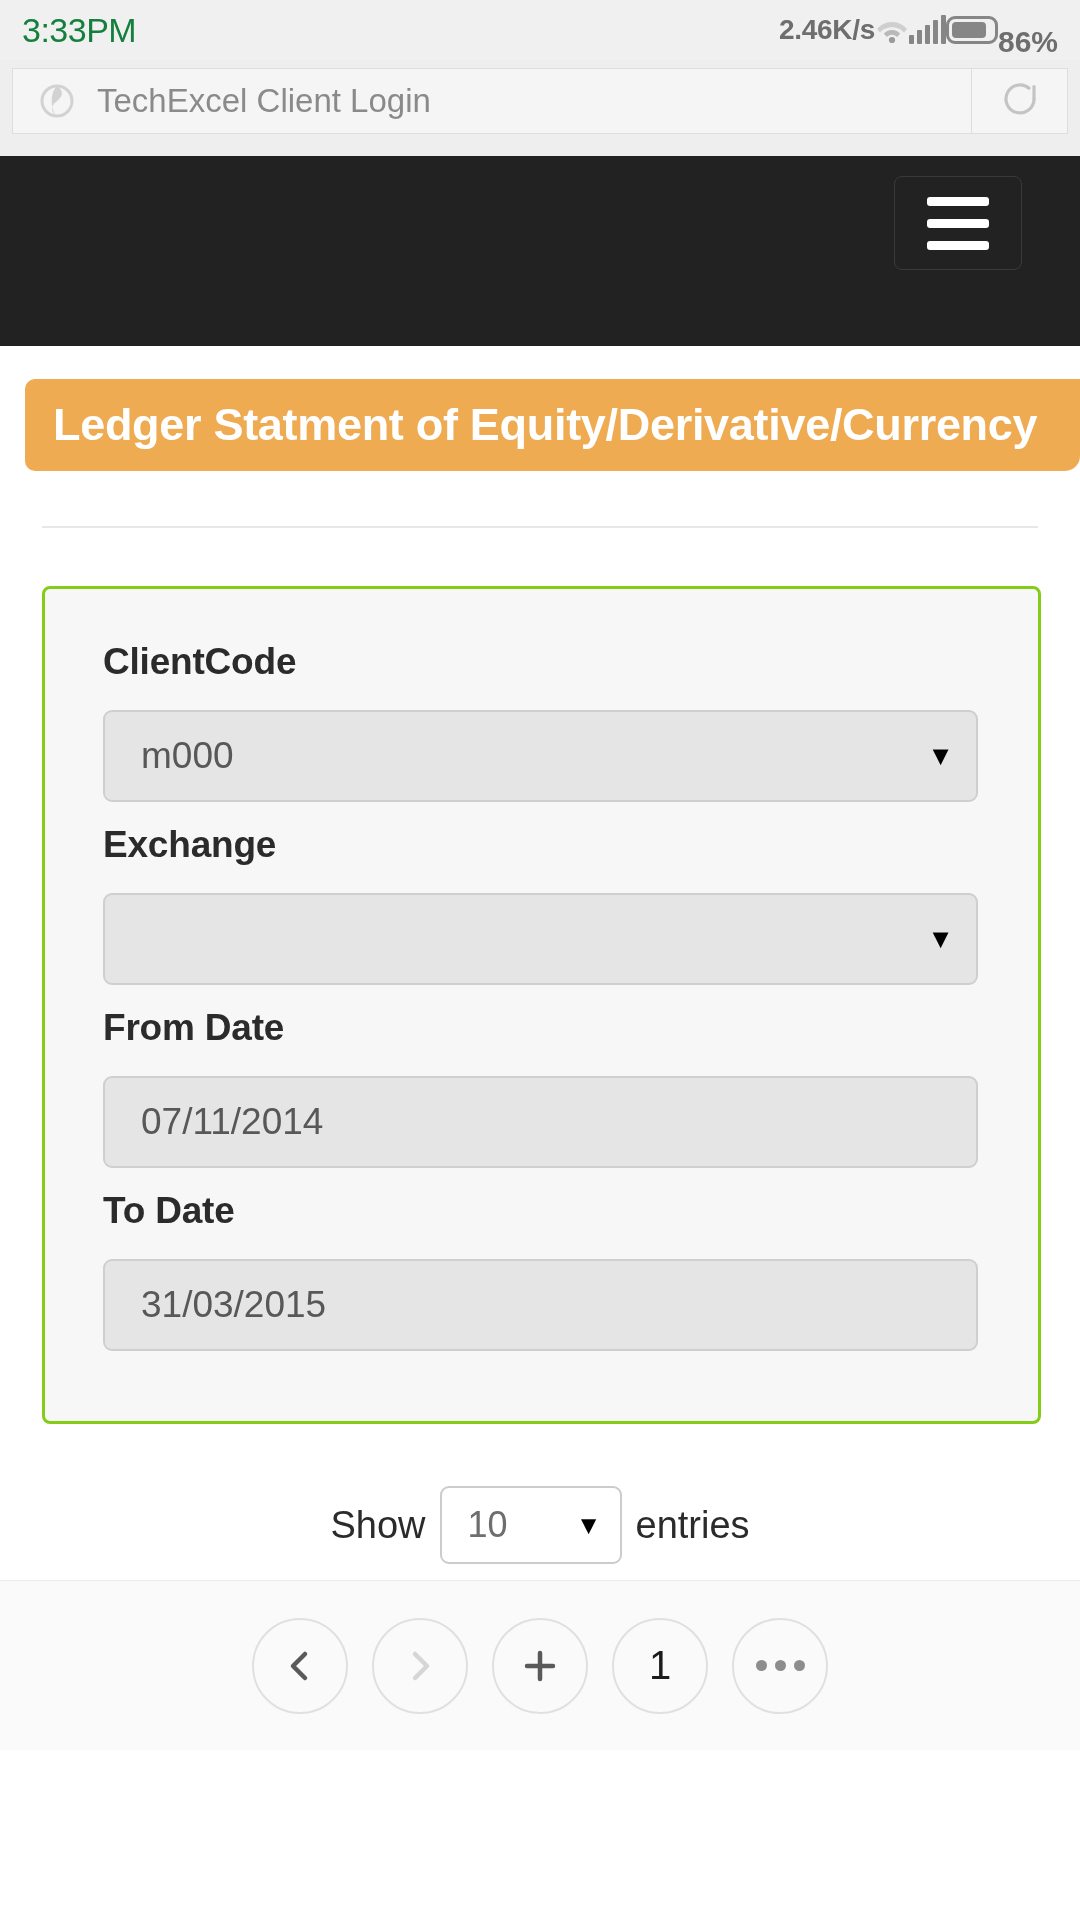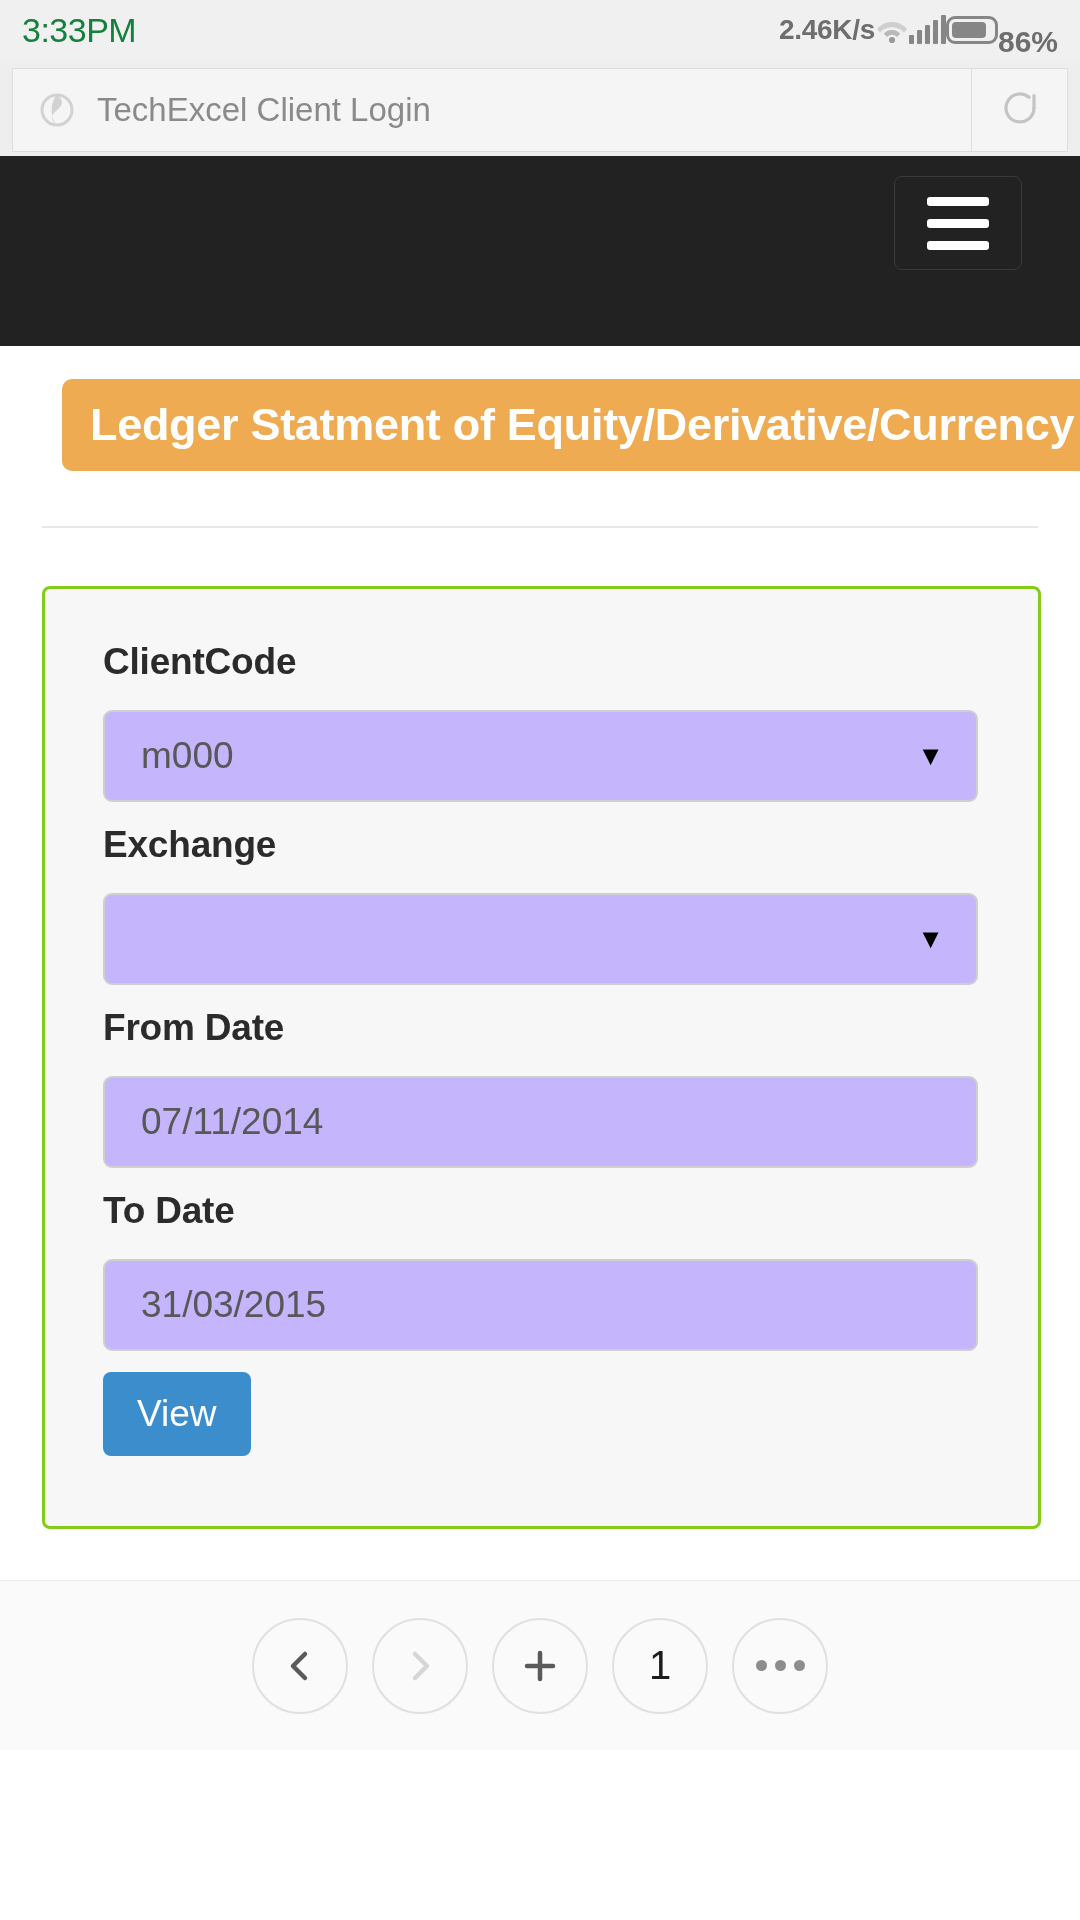--- a/index.html
+++ b/index.html
@@ -69,21 +69,21 @@
     margin-top: 23px;
   }
 
   
   .browser-bar {
     height: 96px;
     background: #eeeeee;
     padding: 8px 12px 10px 12px;
   }
   .url-row {
-    height: 84px;
+    height: 66px;
     background: #f5f5f5;
     border: 1px solid #dddddd;
     display: flex;
     align-items: stretch;
   }
   .url-field {
     flex: 1;
     display: flex;
     align-items: center;
     padding-left: 26px;
@@ -141,22 +141,23 @@
   .page-body {
     background: #ffffff;
     padding: 0;
     position: relative;
     height: 1404px;
     overflow: hidden;
   }
 
   .banner-wrap {
     padding-top: 33px;
-    padding-left: 62px;
+    padding-left: 25px;
     overflow: hidden;
+    border-radius: 15px;
   }
   .banner {
     background: #eeab52;
     border-radius: 10px;
     height: 92px;
     display: flex;
     align-items: center;
     padding: 0 28px;
     width: 1400px;
   }
@@ -184,26 +185,26 @@
   }
   .field-label {
     font-size: 37px;
     font-weight: bold;
     color: #2b2b2b;
     letter-spacing: -0.2px;
   }
   .control {
     margin-top: 27px;
     height: 92px;
-    background: #c4b5fd;
+    background: #e5e5e5;
     border: 2px solid #cfcfcf;
     border-radius: 9px;
     display: flex;
     align-items: center;
-    padding: 0 32px 0 36px;
+    padding: 0 22px 0 36px;
     position: relative;
   }
   .control + .field-label { margin-top: 22px; }
   .control-value {
     font-size: 37px;
     color: #585858;
     white-space: nowrap;
     overflow: hidden;
   }
   .caret {
@@ -378,21 +379,20 @@
     <div class="field-label">From Date</div>
     <div class="control">
       <span class="control-value">07/11/2014</span>
     </div>
 
     <div class="field-label">To Date</div>
     <div class="control">
       <span class="control-value">31/03/2015</span>
     </div>
 
-    <button class="view-btn">View</button>
   </div>
 
   <div class="length-row">
     <span class="length-label">Show</span>
     <div class="length-select">
       <span class="length-value">10</span>
       <span class="length-caret">▼</span>
     </div>
     <span class="length-label">entries</span>
   </div>

